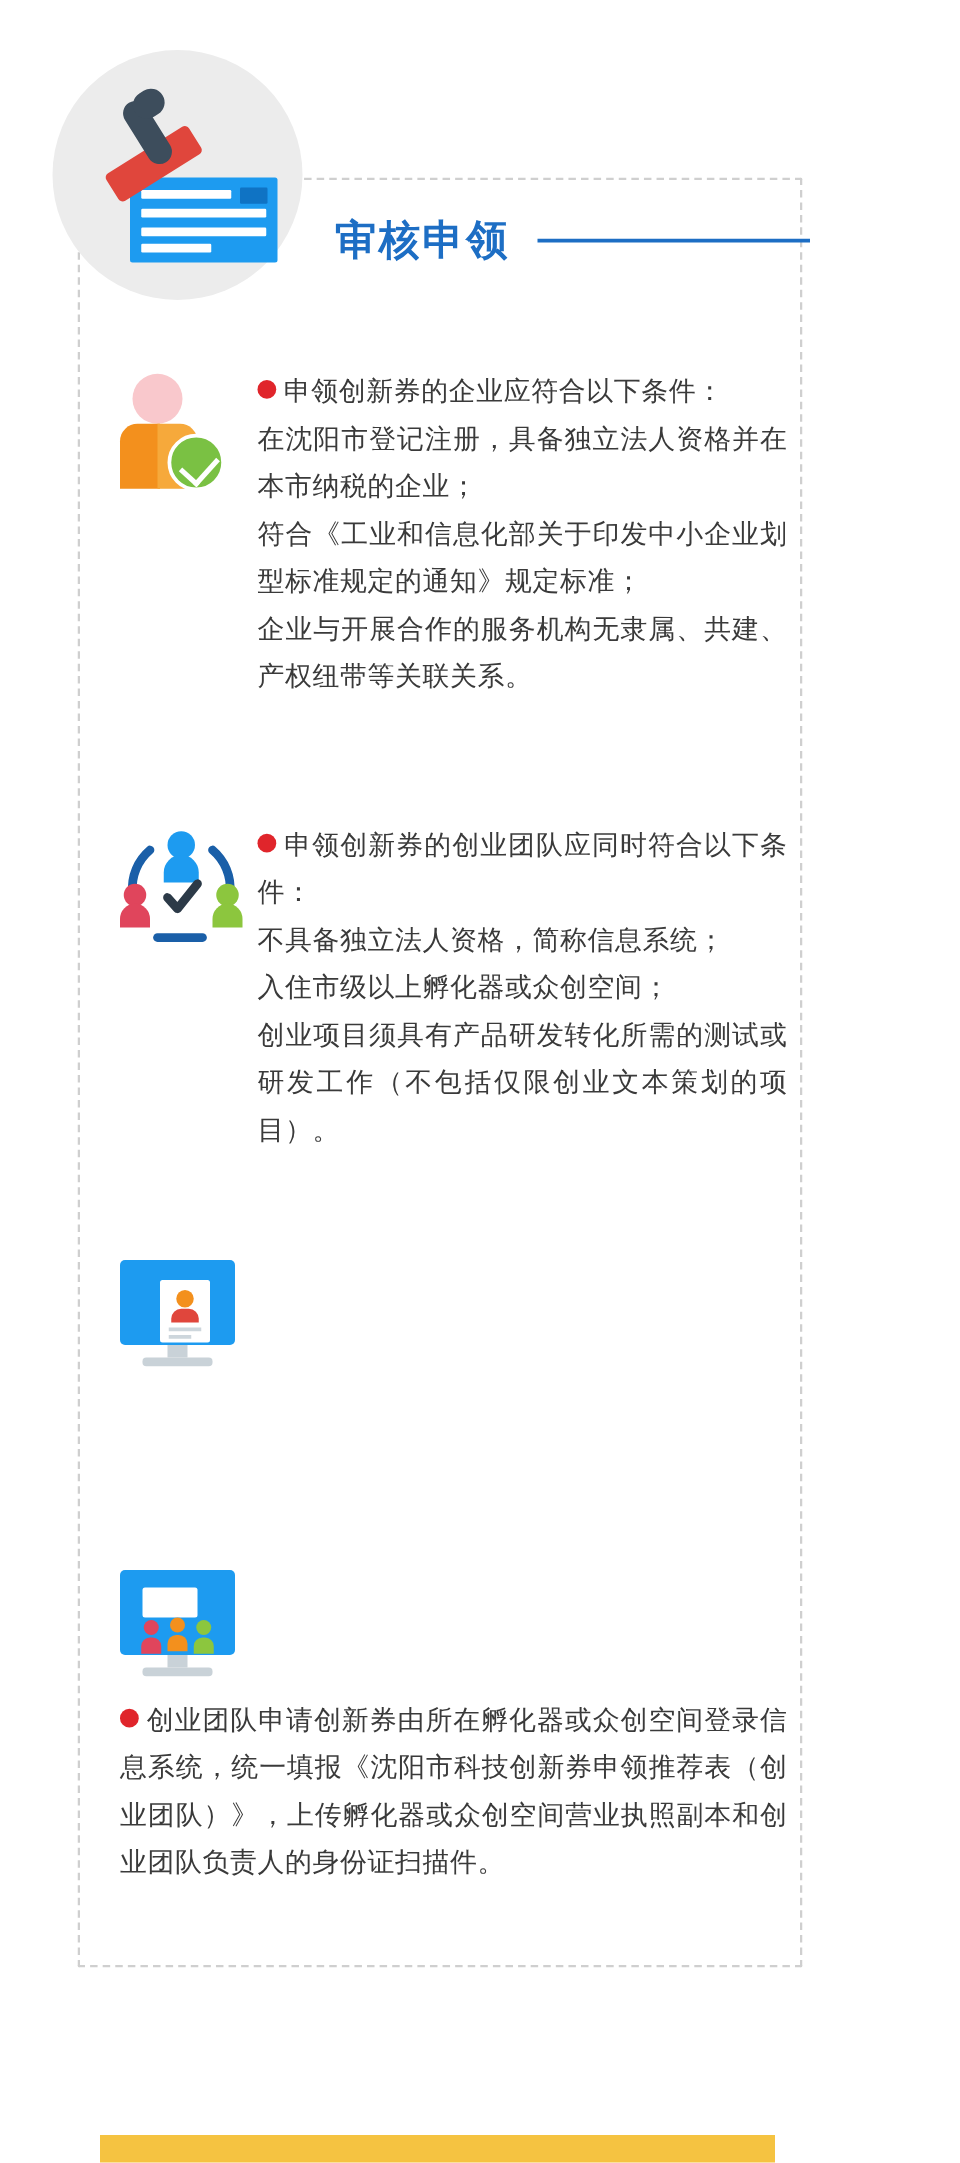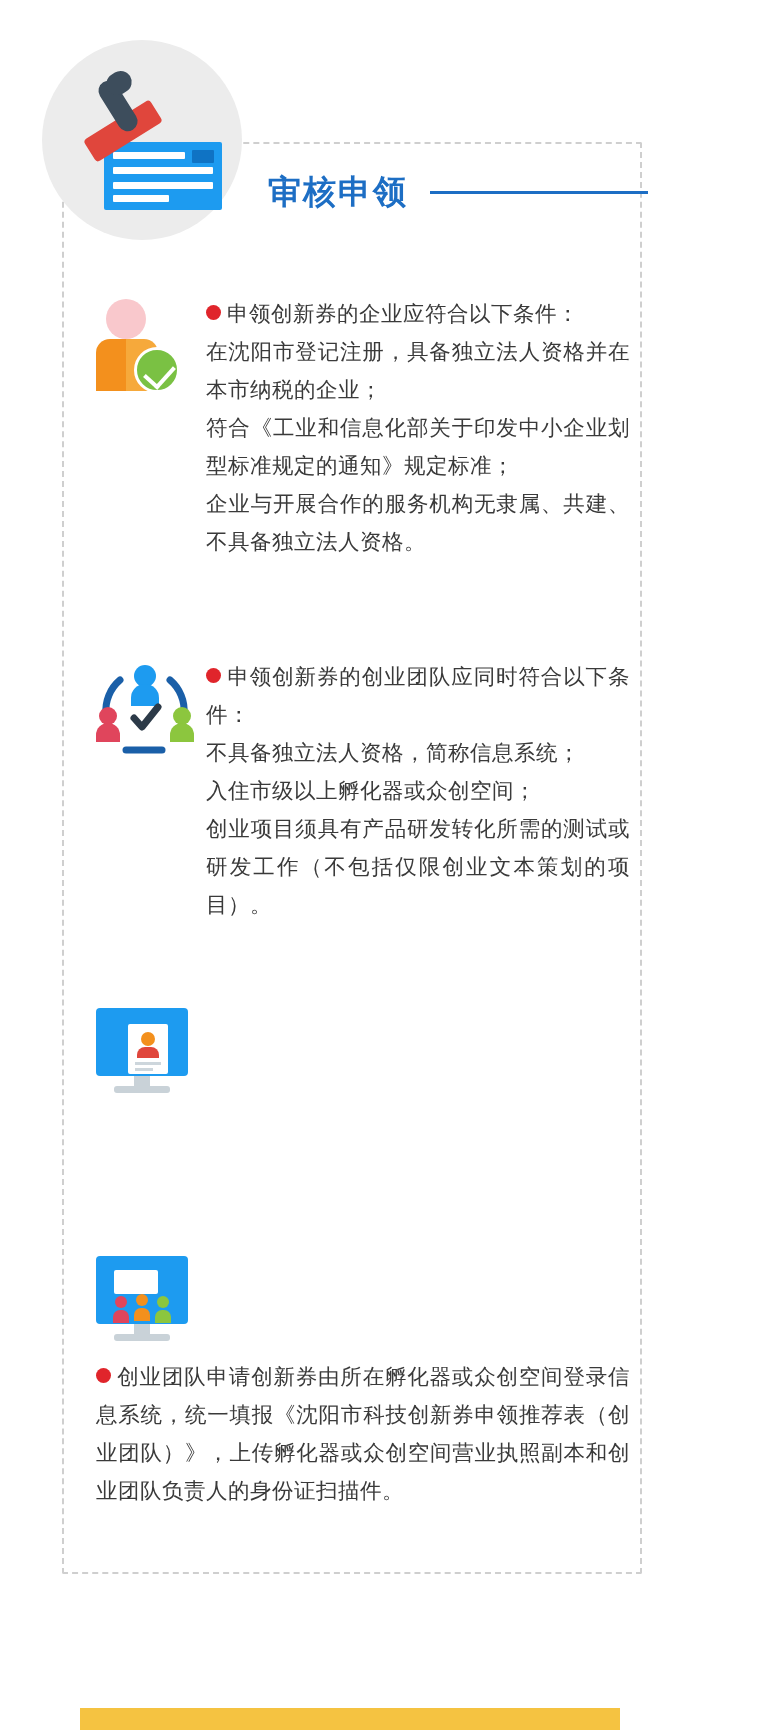--- a/index.html
+++ b/index.html
@@ -307,21 +307,21 @@
       <div class="i1-body-l"></div>
       <div class="i1-body-r"></div>
       <div class="i1-check"></div>
     </div>
     <div class="sec-body">
       <div class="para first">
         <span class="bullet"></span><span>申领创新券的企业应符合以下条件：</span>
       </div>
       <div class="para">在沈阳市登记注册，具备独立法人资格并在本市纳税的企业；</div>
       <div class="para">符合《工业和信息化部关于印发中小企业划型标准规定的通知》规定标准；</div>
-      <div class="para">企业与开展合作的服务机构无隶属、共建、不具备独立法人资格。</div>
+      <div class="para">企业与开展合作的服务机构无隶属、共建、产权纽带等关联关系。</div>
     </div>
   </div>
 
   <div class="section" id="sec2">
     <div class="sec-icon">
       <svg class="i2" viewBox="0 0 110 110">
         <path d="M30 22 A40 40 0 0 0 16 56" stroke="#1a5fa8" stroke-width="7" fill="none" stroke-linecap="round"></path>
         <path d="M80 22 A40 40 0 0 1 94 56" stroke="#1a5fa8" stroke-width="7" fill="none" stroke-linecap="round"></path>
         <path d="M36 92 L72 92" stroke="#1a5fa8" stroke-width="7" fill="none" stroke-linecap="round"></path>
         <circle cx="55" cy="18" r="11" fill="#1d9bf0"></circle>

